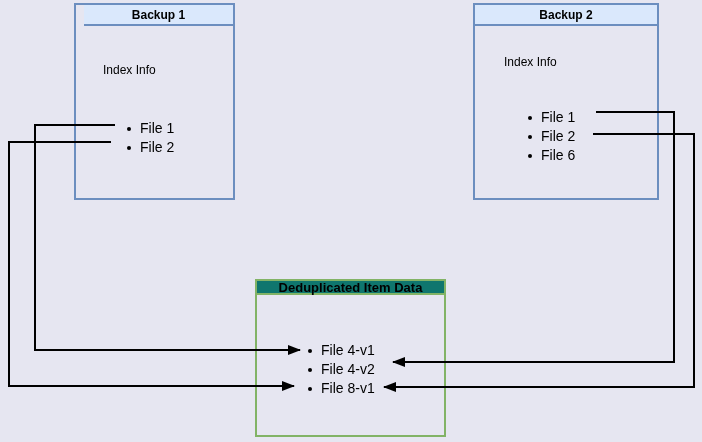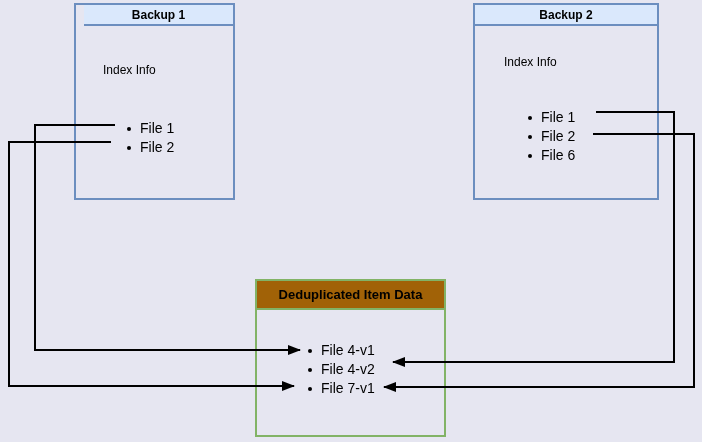--- a/index.html
+++ b/index.html
@@ -14,21 +14,21 @@
   .box{position:absolute;box-sizing:border-box;border-style:solid;border-width:2px;background:transparent;}
   .box.blue{border-color:#6c8ebf;}
   .box.green{border-color:#82b366;}
   .box-header{
     box-sizing:border-box;
     display:flex;align-items:center;justify-content:center;
     font-weight:bold;
     border-bottom:2px solid;
   }
   .blue .box-header{background:#dae8fc;border-color:#6c8ebf;height:21px;font-size:12px;}
-  .green .box-header{background:#a16207;border-color:#82b366;height:29px;font-size:13px;}
+  .green .box-header{background:#0f766e;border-color:#82b366;height:14px;font-size:13px;}
   .subtitle{position:absolute;font-size:12px;white-space:nowrap;}
   ul.items{
     position:absolute;margin:0;padding:0;list-style:none;
     font-size:14px;line-height:19px;white-space:nowrap;
   }
   ul.items li{display:flex;align-items:center;}
   .dot{width:4px;height:4px;border-radius:50%;background:#000;margin-right:9px;flex:none;}
 
   
   #backup1{left:74px;top:3px;width:161px;height:197px;padding-left:8px;}
@@ -89,21 +89,21 @@
       <li>
           <span class="dot"></span>
           <span>File 4-v1</span>
         </li>
       <li>
           <span class="dot"></span>
           <span>File 4-v2</span>
         </li>
       <li>
           <span class="dot"></span>
-          <span>File 7-v1</span>
+          <span>File 8-v1</span>
         </li>
     </ul>
   </div>
 
   <svg class="wires" width="702" height="442" viewBox="0 0 702 442">
     <defs>
       <marker id="arrowhead" markerUnits="userSpaceOnUse" markerWidth="13" markerHeight="10" viewBox="0 0 13 10" refX="12" refY="5" orient="auto">
         <path d="M0,0 L13,5 L0,10 Z"></path>
       </marker>
     </defs>

